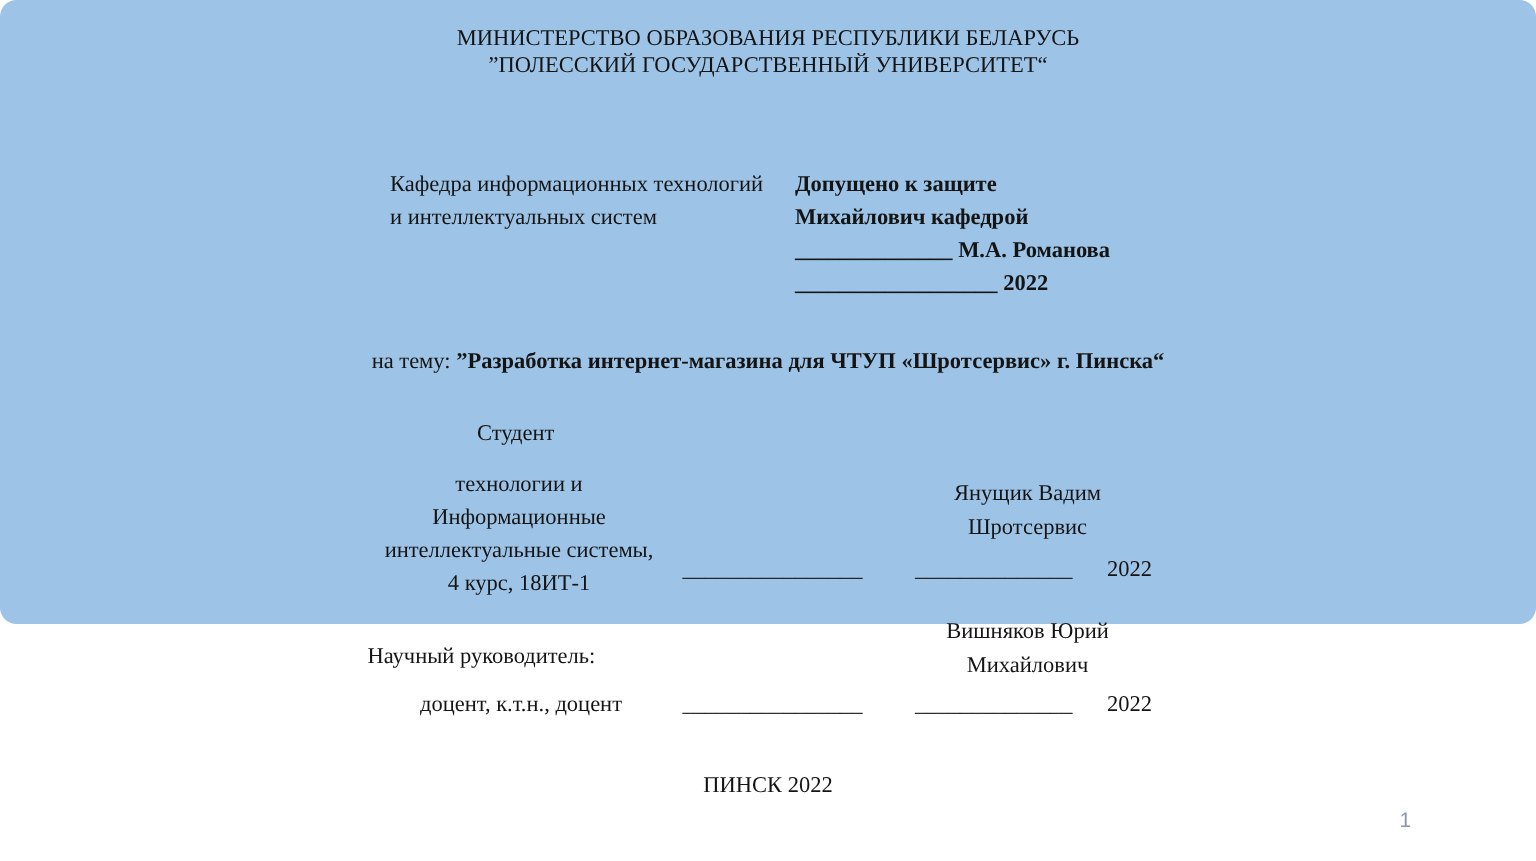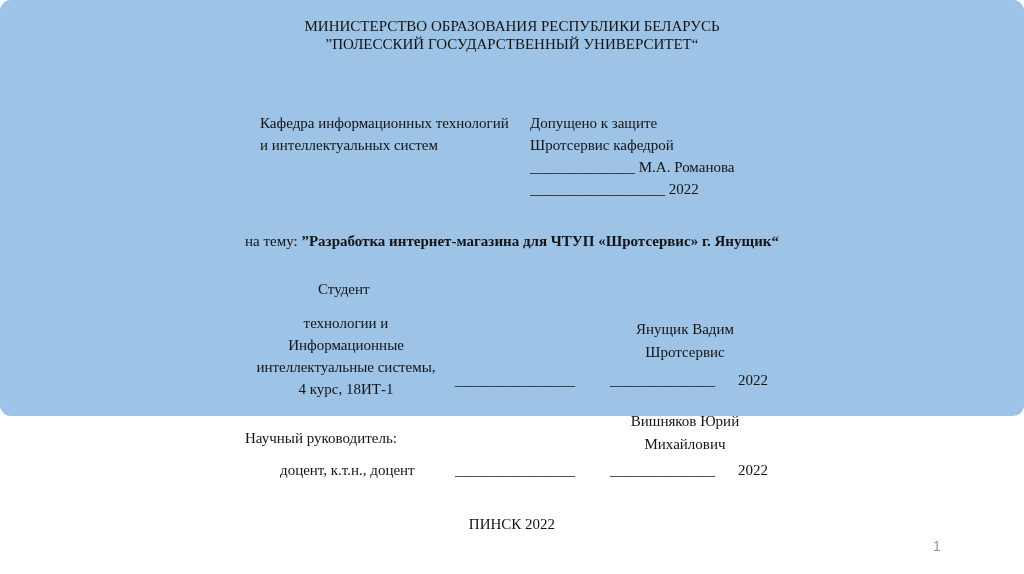--- a/index.html
+++ b/index.html
@@ -23,21 +23,21 @@
     background: #9dc3e6;
     font-family: "Liberation Serif", "DejaVu Serif", serif;
     font-size: 15px;
     color: #141414;
     border-radius: 11px;
   }
   .abs { position: absolute; }
   .center { left: 0; right: 0; text-align: center; }
   .header-block { top: 17px; line-height: 18px; }
   .dept-block { top: 112px; left: 260px; line-height: 22px; text-align: left; }
-  .approval-block { top: 112px; left: 530px; line-height: 22px; text-align: left; }
+  .approval-block { top: 112px; left: 530px; line-height: 22px; text-align: left; font-weight: bold; }
   .title-heading { top: 210px; font-weight: bold; letter-spacing: 0.3px; }
   .title-topic { top: 233px; }
   .title-topic .topic-quoted { font-weight: bold; }
   .student-role { top: 281px; left: 318px; }
   .program-block { top: 312px; left: 248px; width: 196px; text-align: center; line-height: 22px; }
   .student-name-block { top: 318px; left: 600px; width: 170px; text-align: center; line-height: 23px; }
   .advisor-name-block { top: 410px; left: 600px; width: 170px; text-align: center; line-height: 23px; }
   .sign-line-student { top: 372px; left: 455px; }
   .date-row-student { top: 372px; left: 610px; width: 158px; display: flex; justify-content: space-between; }
   .advisor-role { top: 430px; left: 245px; }
@@ -64,28 +64,28 @@
       <div>”ПОЛЕССКИЙ ГОСУДАРСТВЕННЫЙ УНИВЕРСИТЕТ“</div>
     </div>
 
     <div class="abs dept-block">
       <div>Кафедра информационных технологий</div>
       <div>и интеллектуальных систем</div>
     </div>
 
     <div class="abs approval-block">
       <div>Допущено к защите</div>
-      <div>Шротсервис кафедрой</div>
+      <div>Михайлович кафедрой</div>
       <div>______________ М.А. Романова</div>
       <div>__________________ 2022</div>
     </div>
 
 
     <div class="abs center title-topic">
-      <span>на тему: </span><span class="topic-quoted">”Разработка интернет-магазина для ЧТУП «Шротсервис» г. Янущик“</span>
+      <span>на тему: </span><span class="topic-quoted">”Разработка интернет-магазина для ЧТУП «Шротсервис» г. Пинска“</span>
     </div>
 
     <div class="abs student-role">Студент</div>
 
     <div class="abs program-block">
       <div>технологии и</div>
       <div>Информационные</div>
       <div>интеллектуальные системы,</div>
       <div>4 курс, 18ИТ-1</div>
     </div>

